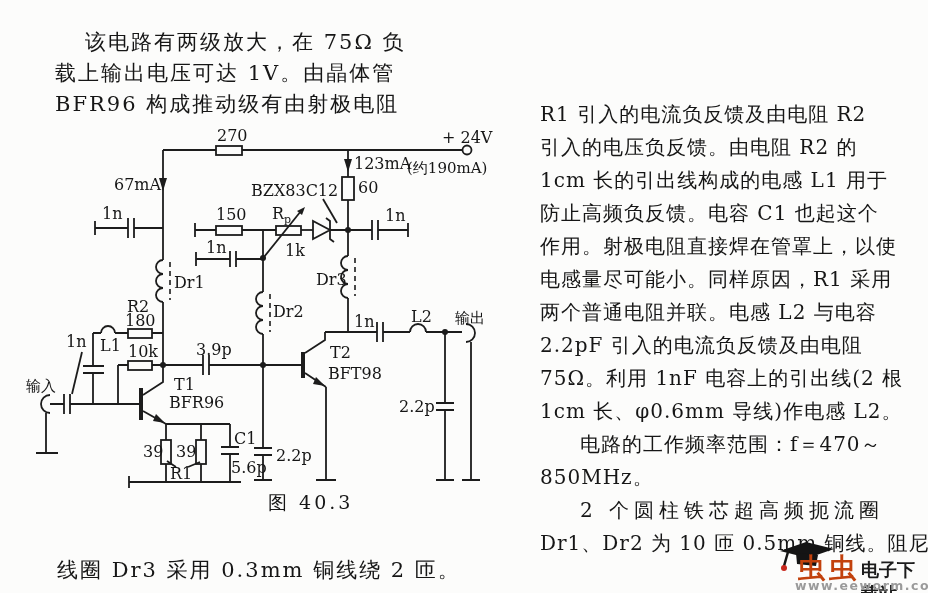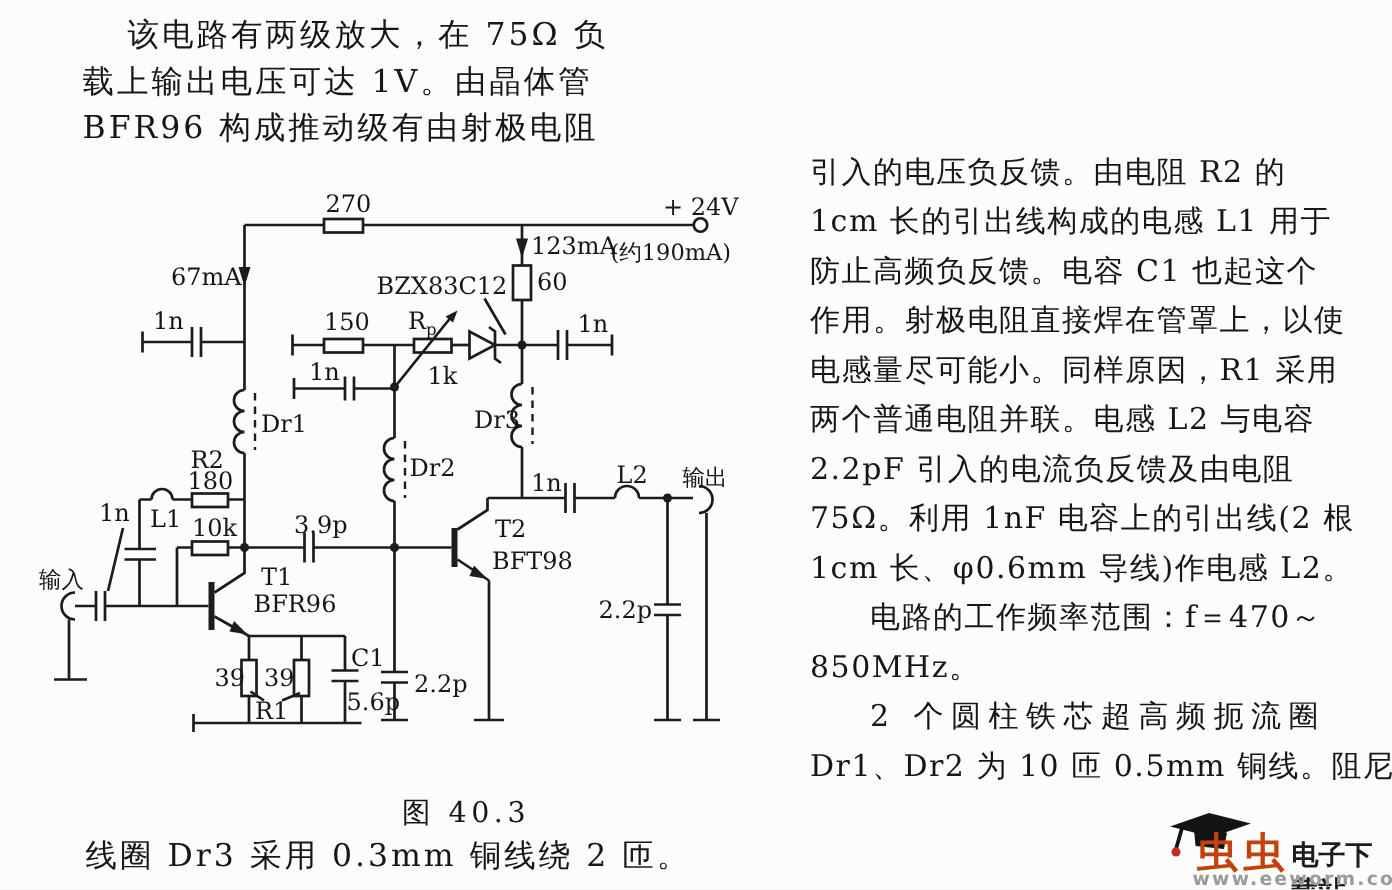--- a/index.html
+++ b/index.html
@@ -4,30 +4,30 @@
 <style>
   html,body{margin:0;padding:0;background:#e8e8e8;}
   #page{
     position:relative;width:928px;height:593px;background:#fcfcfb;
     font-family:"DejaVu Serif","Liberation Serif",serif;color:#161616;
     overflow:hidden;
   }
   .abs{position:absolute;}
   
   #intro{left:55px;top:8px;width:420px;font-size:21px;line-height:31px;letter-spacing:2px;}
-  #intro .line.indent{padding-left:30px;}
+  #intro .line.indent{padding-left:30px;margin-top:19px;}
   
   #rightcol{left:540px;top:98px;width:388px;font-size:20px;line-height:33px;letter-spacing:1px;}
   #rightcol .line{height:33px;white-space:nowrap;}
   #rightcol .line.indent{padding-left:40px;}
   #rightcol .line.wide{letter-spacing:5px;}
   
   #bottomline{left:57px;top:556px;font-size:21px;letter-spacing:2px;white-space:nowrap;text-align:right;}
   
-  #caption{left:268px;top:529px;font-size:19px;letter-spacing:3px;}
+  #caption{left:268px;top:490px;font-size:19px;letter-spacing:3px;}
   
   #schem{left:0;top:0;}
   #schem text{font-family:"DejaVu Serif","Liberation Serif",serif;fill:#161616;}
   #schem .w{stroke:#1c1c1c;stroke-width:1.8;fill:none;}
   #schem .thick{stroke:#1c1c1c;stroke-width:4;fill:none;}
   #schem .comp{stroke:#1c1c1c;stroke-width:1.8;fill:#fcfcfb;}
   #schem .dash{stroke:#1c1c1c;stroke-width:1.6;fill:none;stroke-dasharray:5 4;}
   #schem .dot{fill:#1c1c1c;stroke:none;}
   #schem .lbl{font-size:16px;}
   #schem .lbl-s{font-size:15px;}
@@ -43,20 +43,21 @@
 
 <div id="page">
 
   <div id="intro" class="abs">
     <div class="line indent">该电路有两级放大，在 75Ω 负</div>
     <div class="line">载上输出电压可达 1V。由晶体管</div>
     <div class="line">BFR96 构成推动级有由射极电阻</div>
   </div>
 
   <div id="rightcol" class="abs">
+    <div class="line">R1 引入的电流负反馈及由电阻 R2</div>
     <div class="line">引入的电压负反馈。由电阻 R2 的</div>
     <div class="line">1cm 长的引出线构成的电感 L1 用于</div>
     <div class="line">防止高频负反馈。电容 C1 也起这个</div>
     <div class="line">作用。射极电阻直接焊在管罩上，以使</div>
     <div class="line">电感量尽可能小。同样原因，R1 采用</div>
     <div class="line">两个普通电阻并联。电感 L2 与电容</div>
     <div class="line">2.2pF 引入的电流负反馈及由电阻</div>
     <div class="line">75Ω。利用 1nF 电容上的引出线(2 根</div>
     <div class="line">1cm 长、φ0.6mm 导线)作电感 L2。</div>
     <div class="line indent">电路的工作频率范围：f＝470～</div>

